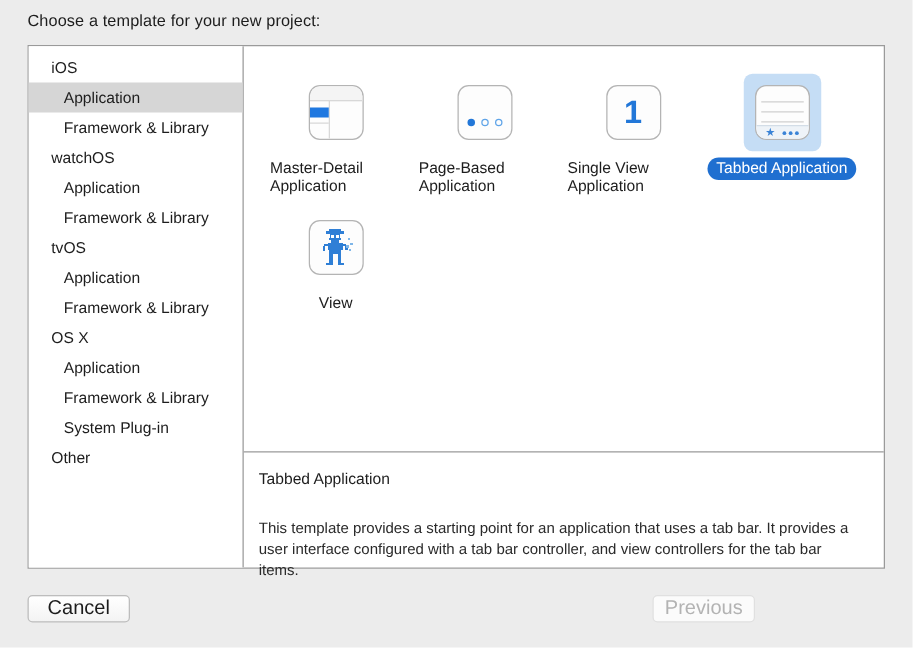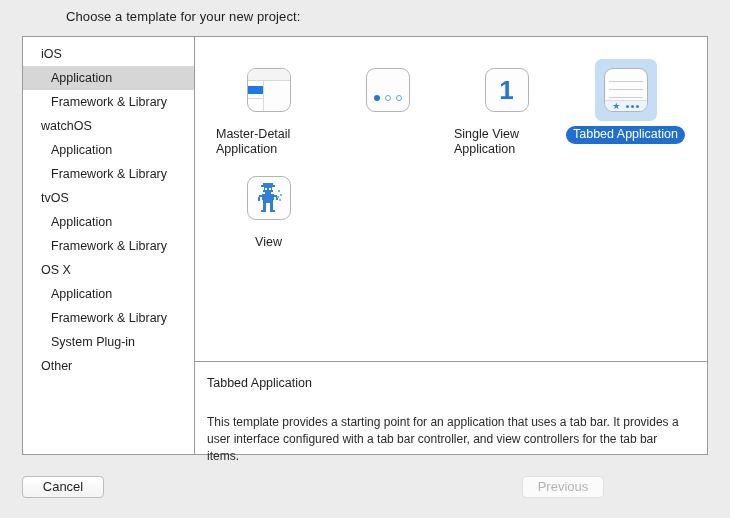--- a/index.html
+++ b/index.html
@@ -17,21 +17,20 @@
   }
 
   
   .prompt {
     position: absolute;
     left: 22px;
     top: 9px;
     font-size: 13px;
     color: #1d1d1d;
     letter-spacing: 0.1px;
-    margin-left: 44px;
   }
 
   
   .panel {
     position: absolute;
     left: 22px;
     top: 36px;
     width: 686px;
     height: 419px;
     background: #ffffff;
@@ -252,21 +251,21 @@
   .footer {
     position: absolute;
     left: 0; right: 0;
     top: 470px;
     height: 34px;
   }
   .btn {
     position: absolute;
     height: 22px;
     line-height: 20px;
-    font-size: 13px;
+    font-size: 16px;
     text-align: center;
     border-radius: 4px;
     box-sizing: border-box;
     cursor: default;
     user-select: none;
   }
   .btn-cancel {
     left: 22px;
     top: 6px;
     width: 82px;
@@ -336,20 +335,21 @@
         <div class="tile">
           <div class="tile-icon-wrap">
             <div class="ico ico-pb">
               <div class="pb-dots">
                 <span class="dot filled"></span>
                 <span class="dot hollow"></span>
                 <span class="dot hollow"></span>
               </div>
             </div>
           </div>
+          <div class="tile-label">Page-Based Application</div>
         </div>
 
         <div class="tile">
           <div class="tile-icon-wrap">
             <div class="ico ico-sv">
               <div class="sv-num">1</div>
             </div>
           </div>
           <div class="tile-label">Single View Application</div>
         </div>

